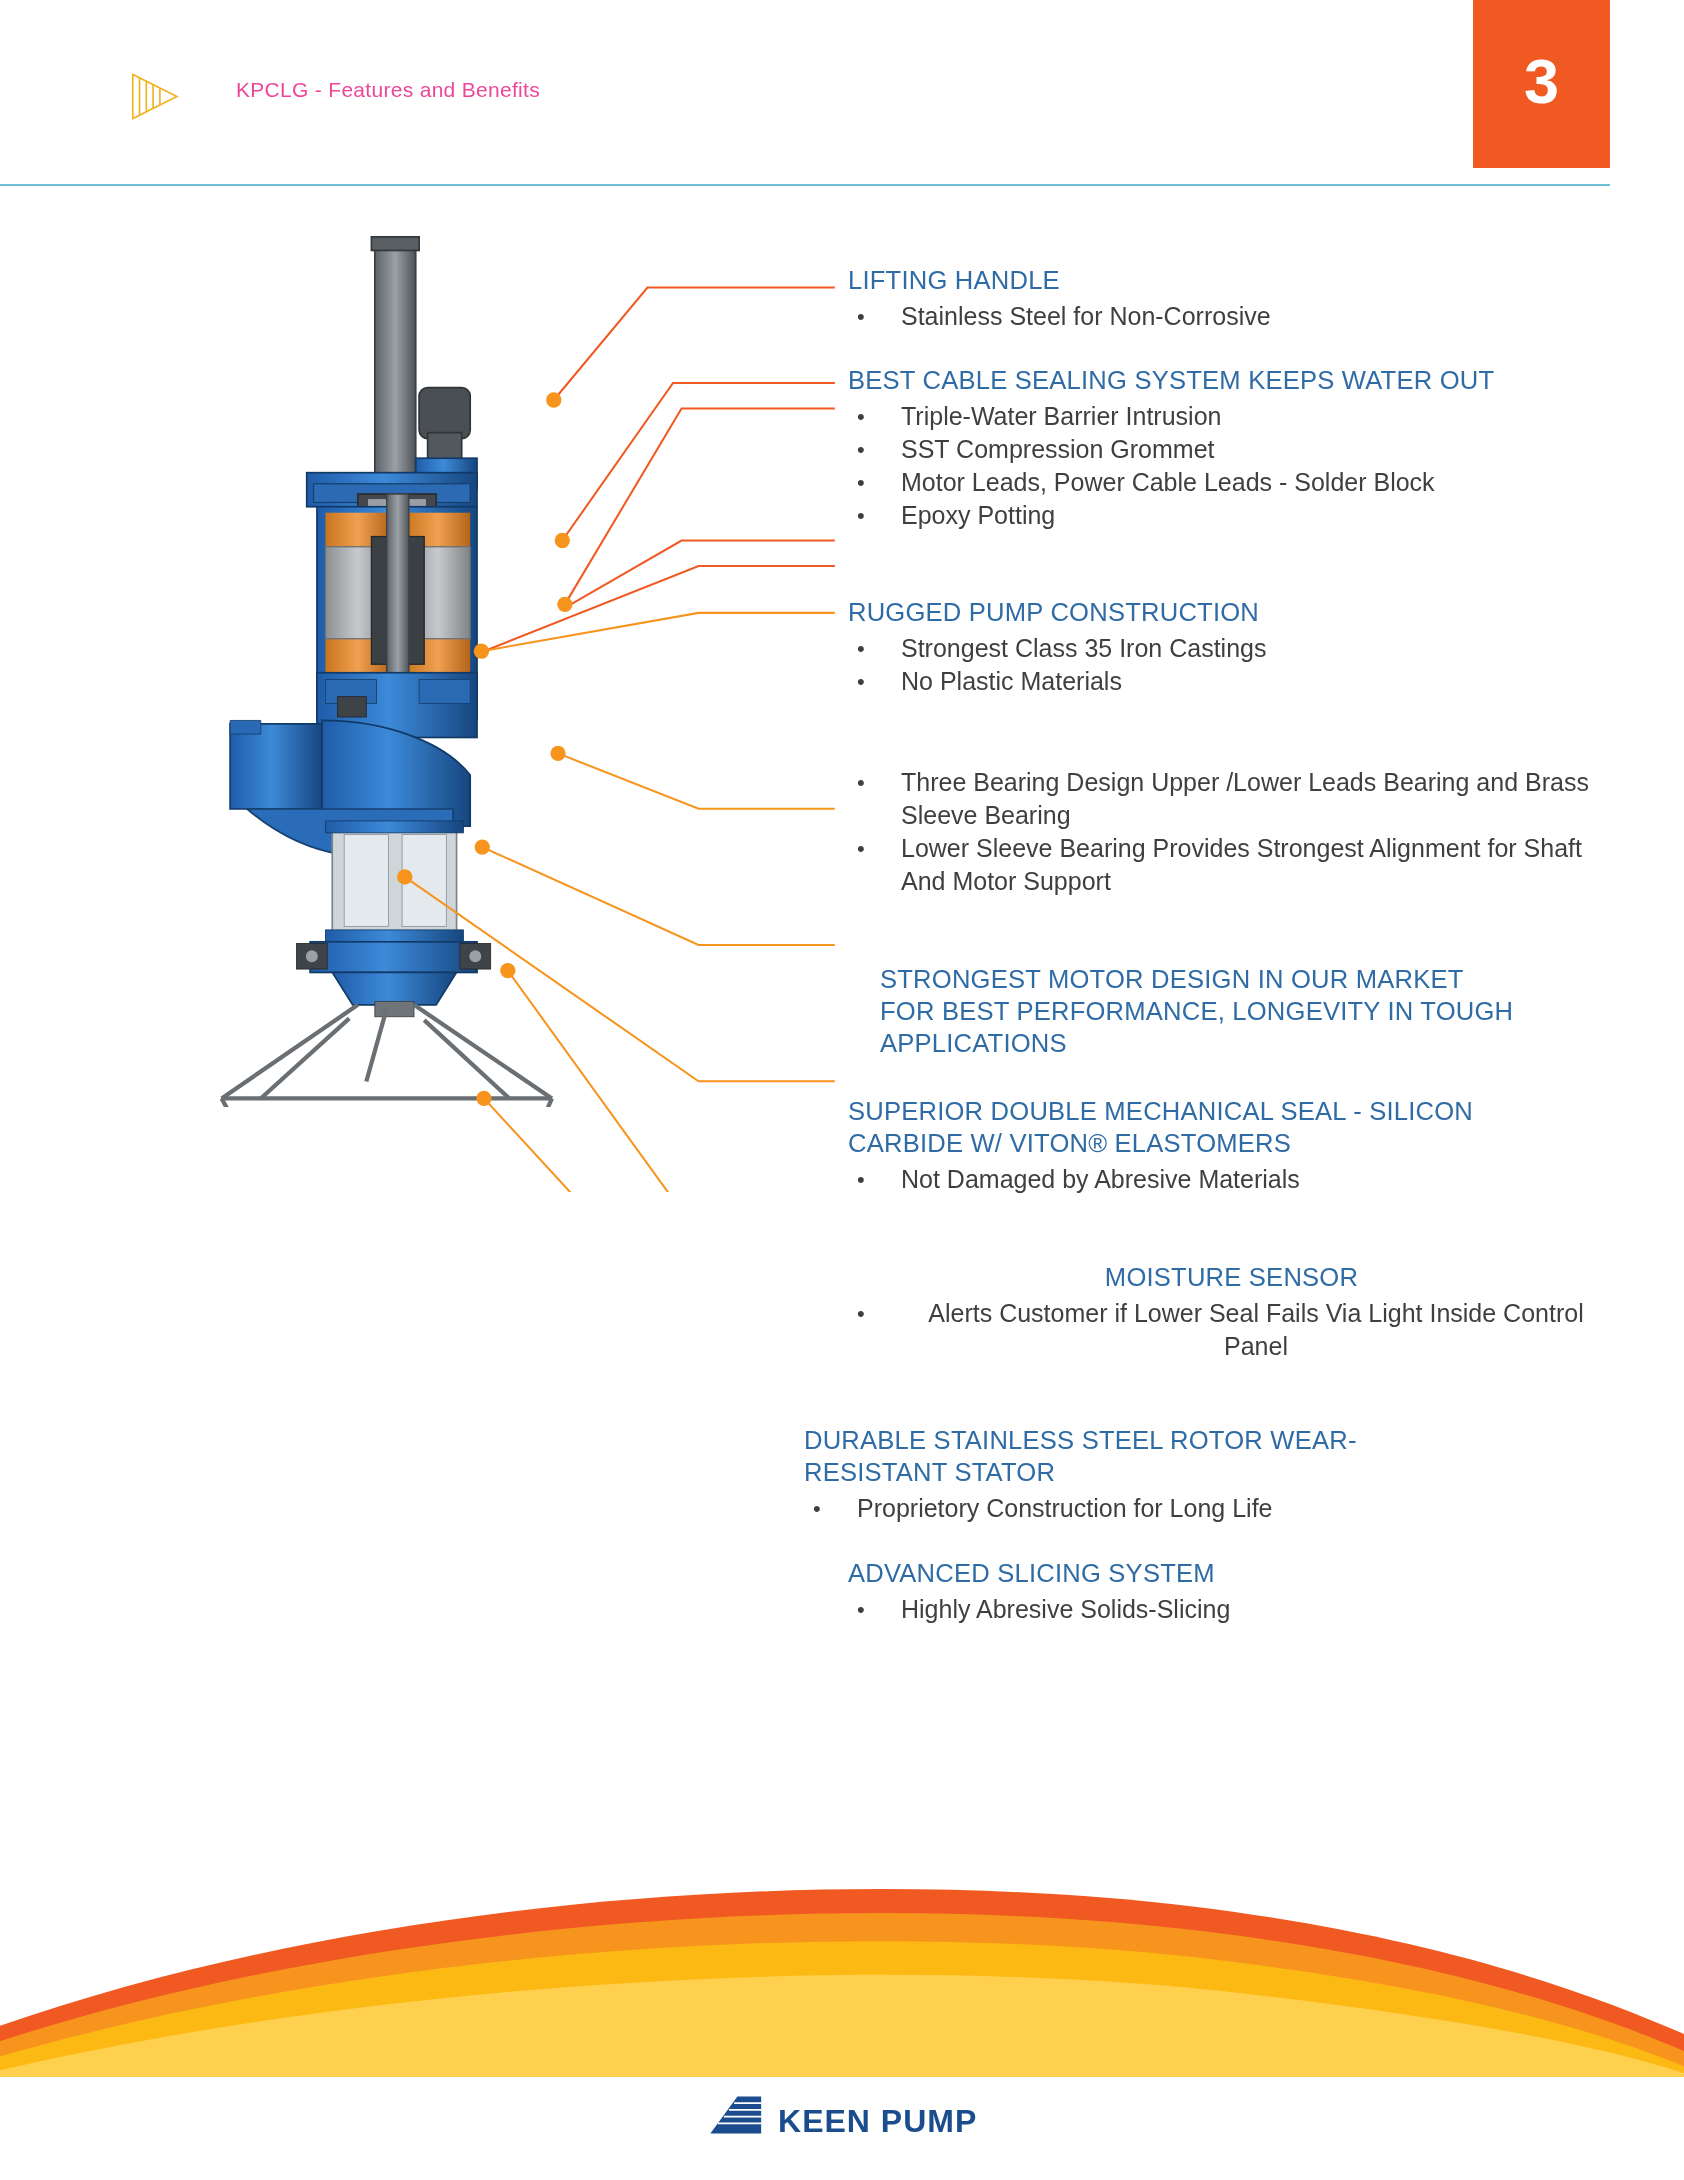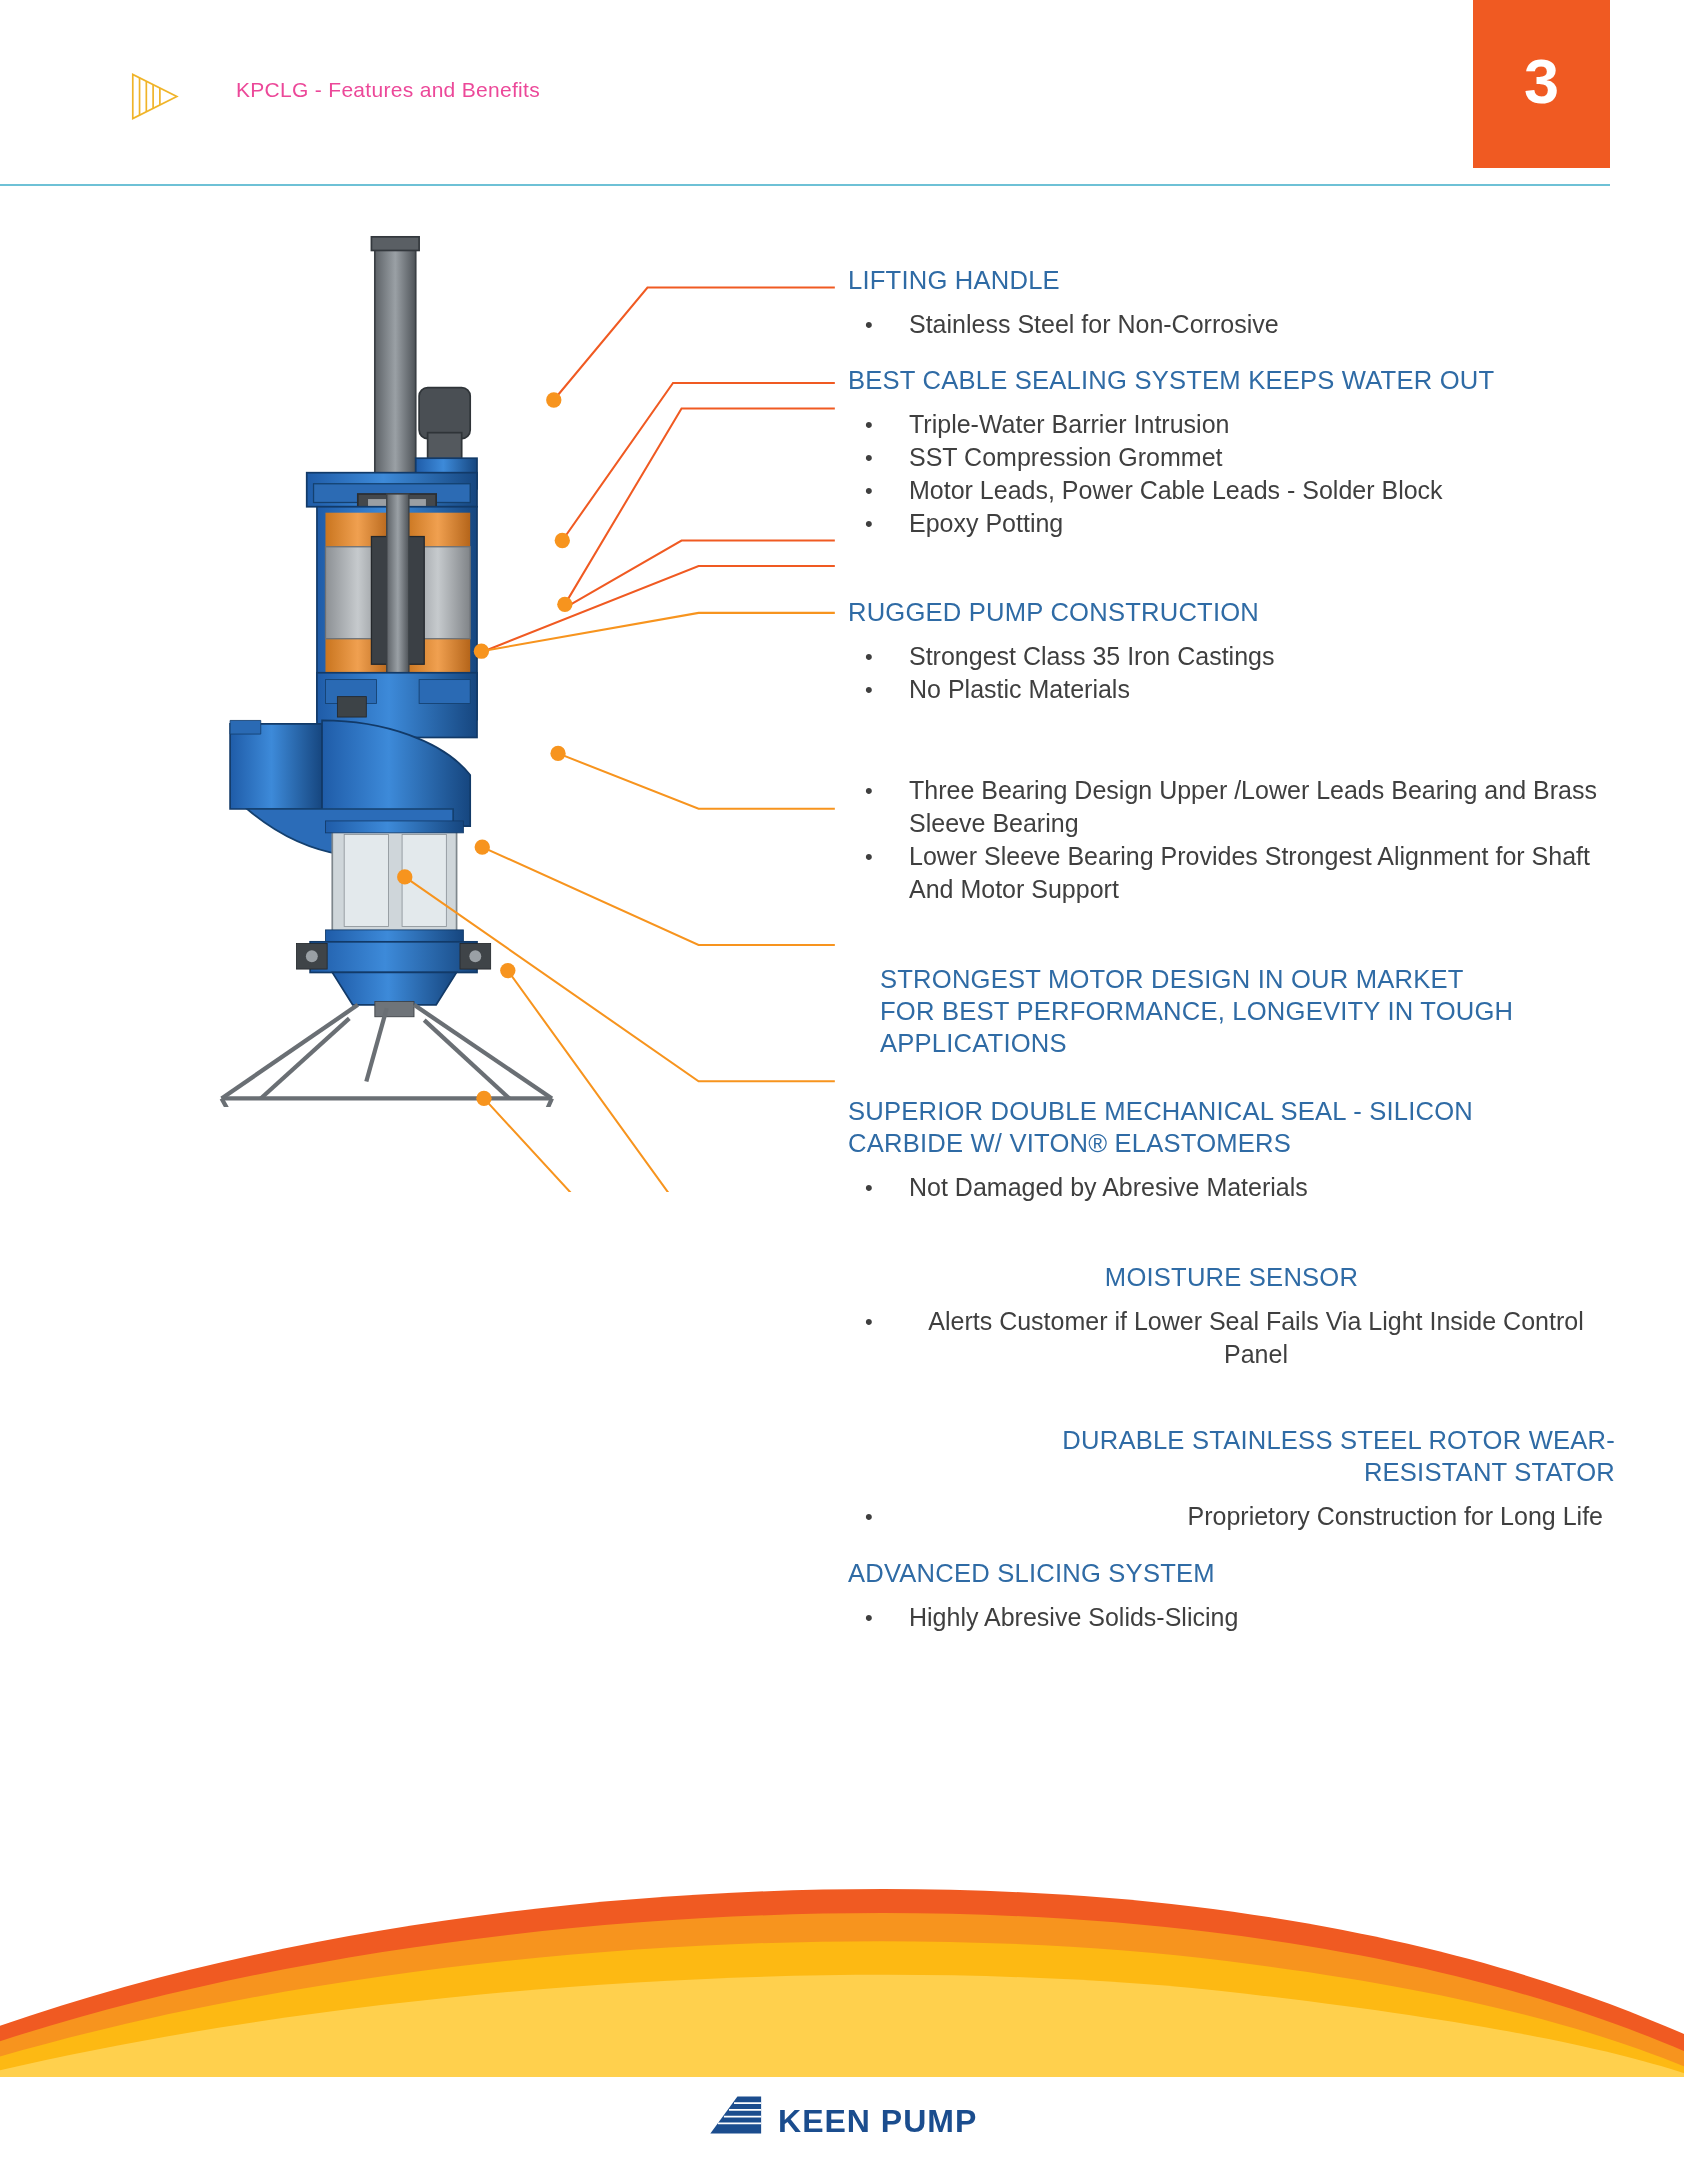--- a/index.html
+++ b/index.html
@@ -74,21 +74,21 @@
   .callout-title {
     color: #2f6ba5;
     font-size: 25.6px;
     line-height: 32px;
     letter-spacing: 0.2px;
     margin: 0 0 2.6px 0;
     white-space: pre-line;
   }
   .bullets {
     list-style: none;
-    margin: 12px;
+    margin: 4px;
     padding: 0;
   }
   .bullets li {
     position: relative;
     color: #3f3f3f;
     font-size: 25px;
     line-height: 33px;
     padding-left: 49px;
   }
   .bullets li::before {
@@ -335,21 +335,21 @@
   </ul>
 </div>
 
 <div class="callout" style="left:848px; top:1261px; width:767px;text-align:center;">
   <div class="callout-title">MOISTURE SENSOR</div>
   <ul class="bullets">
     <li>Alerts Customer if Lower Seal Fails Via Light Inside Control Panel</li>
   </ul>
 </div>
 
-<div class="callout" style="left:848px; top:1424px; width:767px;text-align:right;">
+<div class="callout" style="left:804px; top:1424px; width:767px;">
   <div class="callout-title">DURABLE STAINLESS STEEL ROTOR WEAR-
 RESISTANT STATOR</div>
   <ul class="bullets">
     <li>Proprietory Construction for Long Life</li>
   </ul>
 </div>
 
 <div class="callout" style="left:848px; top:1557px; width:767px;">
   <div class="callout-title">ADVANCED SLICING SYSTEM</div>
   <ul class="bullets">

